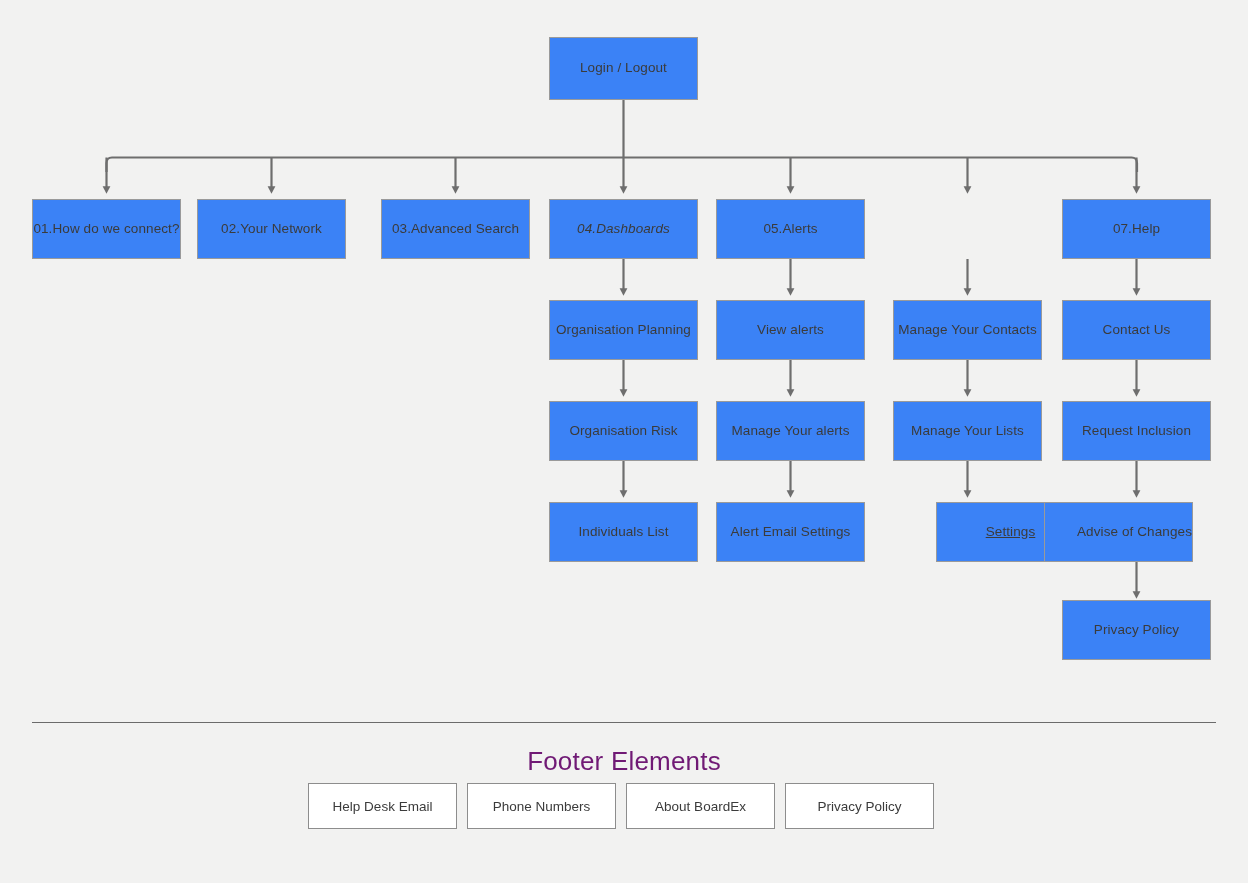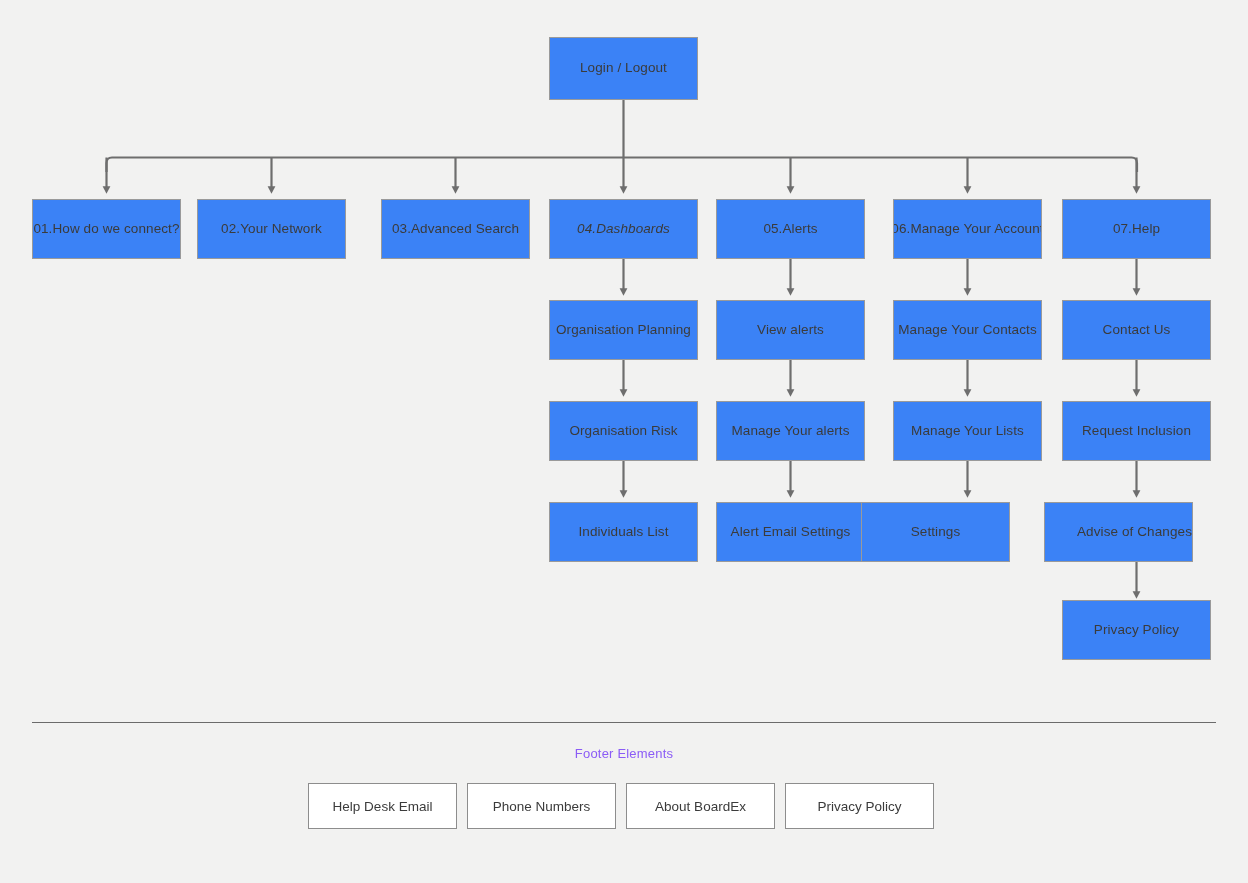--- a/index.html
+++ b/index.html
@@ -83,22 +83,22 @@
     height: 0;
     border-top: 1px solid #6b6b6b;
   }
 
   #footer-title {
     position: absolute;
     left: 0;
     top: 746px;
     width: 1248px;
     text-align: center;
-    font-size: 13px;
-    color: #8b5cf6;
+    font-size: 26px;
+    color: #701a75;
     font-weight: normal;
     letter-spacing: 0.2px;
   }
 
   .footer-node {
     position: absolute;
     top: 783px;
     width: 149px;
     height: 46px;
     box-sizing: border-box;
@@ -158,36 +158,35 @@
     </g>
   </svg>
 
   <div class="node node-root" style="left:549px; top:37px;">Login / Logout</div>
 
   <div class="node node-l1" style="left:32px; top:199px;">01.How do we connect?</div>
   <div class="node node-l1" style="left:197px; top:199px;">02.Your Network</div>
   <div class="node node-l1" style="left:381px; top:199px;">03.Advanced Search</div>
   <div class="node node-l1" style="left:549px; top:199px;font-style:italic;">04.Dashboards</div>
   <div class="node node-l1" style="left:716px; top:199px;">05.Alerts</div>
-  <div class="node node-l1" style="left:893px; top:199px;">06.Manage Your Account</div>
   <div class="node node-l1" style="left:1062px; top:199px;">07.Help</div>
 
   <div class="node node-l2" style="left:549px; top:300px;">Organisation Planning</div>
   <div class="node node-l2" style="left:716px; top:300px;">View alerts</div>
   <div class="node node-l2" style="left:893px; top:300px;">Manage Your Contacts</div>
   <div class="node node-l2" style="left:1062px; top:300px;">Contact Us</div>
 
   <div class="node node-l3" style="left:549px; top:401px;">Organisation Risk</div>
   <div class="node node-l3" style="left:716px; top:401px;">Manage Your alerts</div>
   <div class="node node-l3" style="left:893px; top:401px;">Manage Your Lists</div>
   <div class="node node-l3" style="left:1062px; top:401px;">Request Inclusion</div>
 
   <div class="node node-l4" style="left:549px; top:502px;">Individuals List</div>
   <div class="node node-l4" style="left:716px; top:502px;">Alert Email Settings</div>
-  <div class="node node-l4" style="left:861px; top:502px;">Settings</div>
+  <div class="node node-l4" style="left:936px; top:502px;text-decoration:underline;">Settings</div>
   <div class="node node-l4" style="left:1044px; top:502px;padding-left:32px;">Advise of Changes</div>
 
   <div class="node node-l5" style="left:1062px; top:600px;">Privacy Policy</div>
 
 </div>
 
 <div id="footer-section">
   <div id="footer-divider"></div>
   <div id="footer-title">Footer Elements</div>
 

